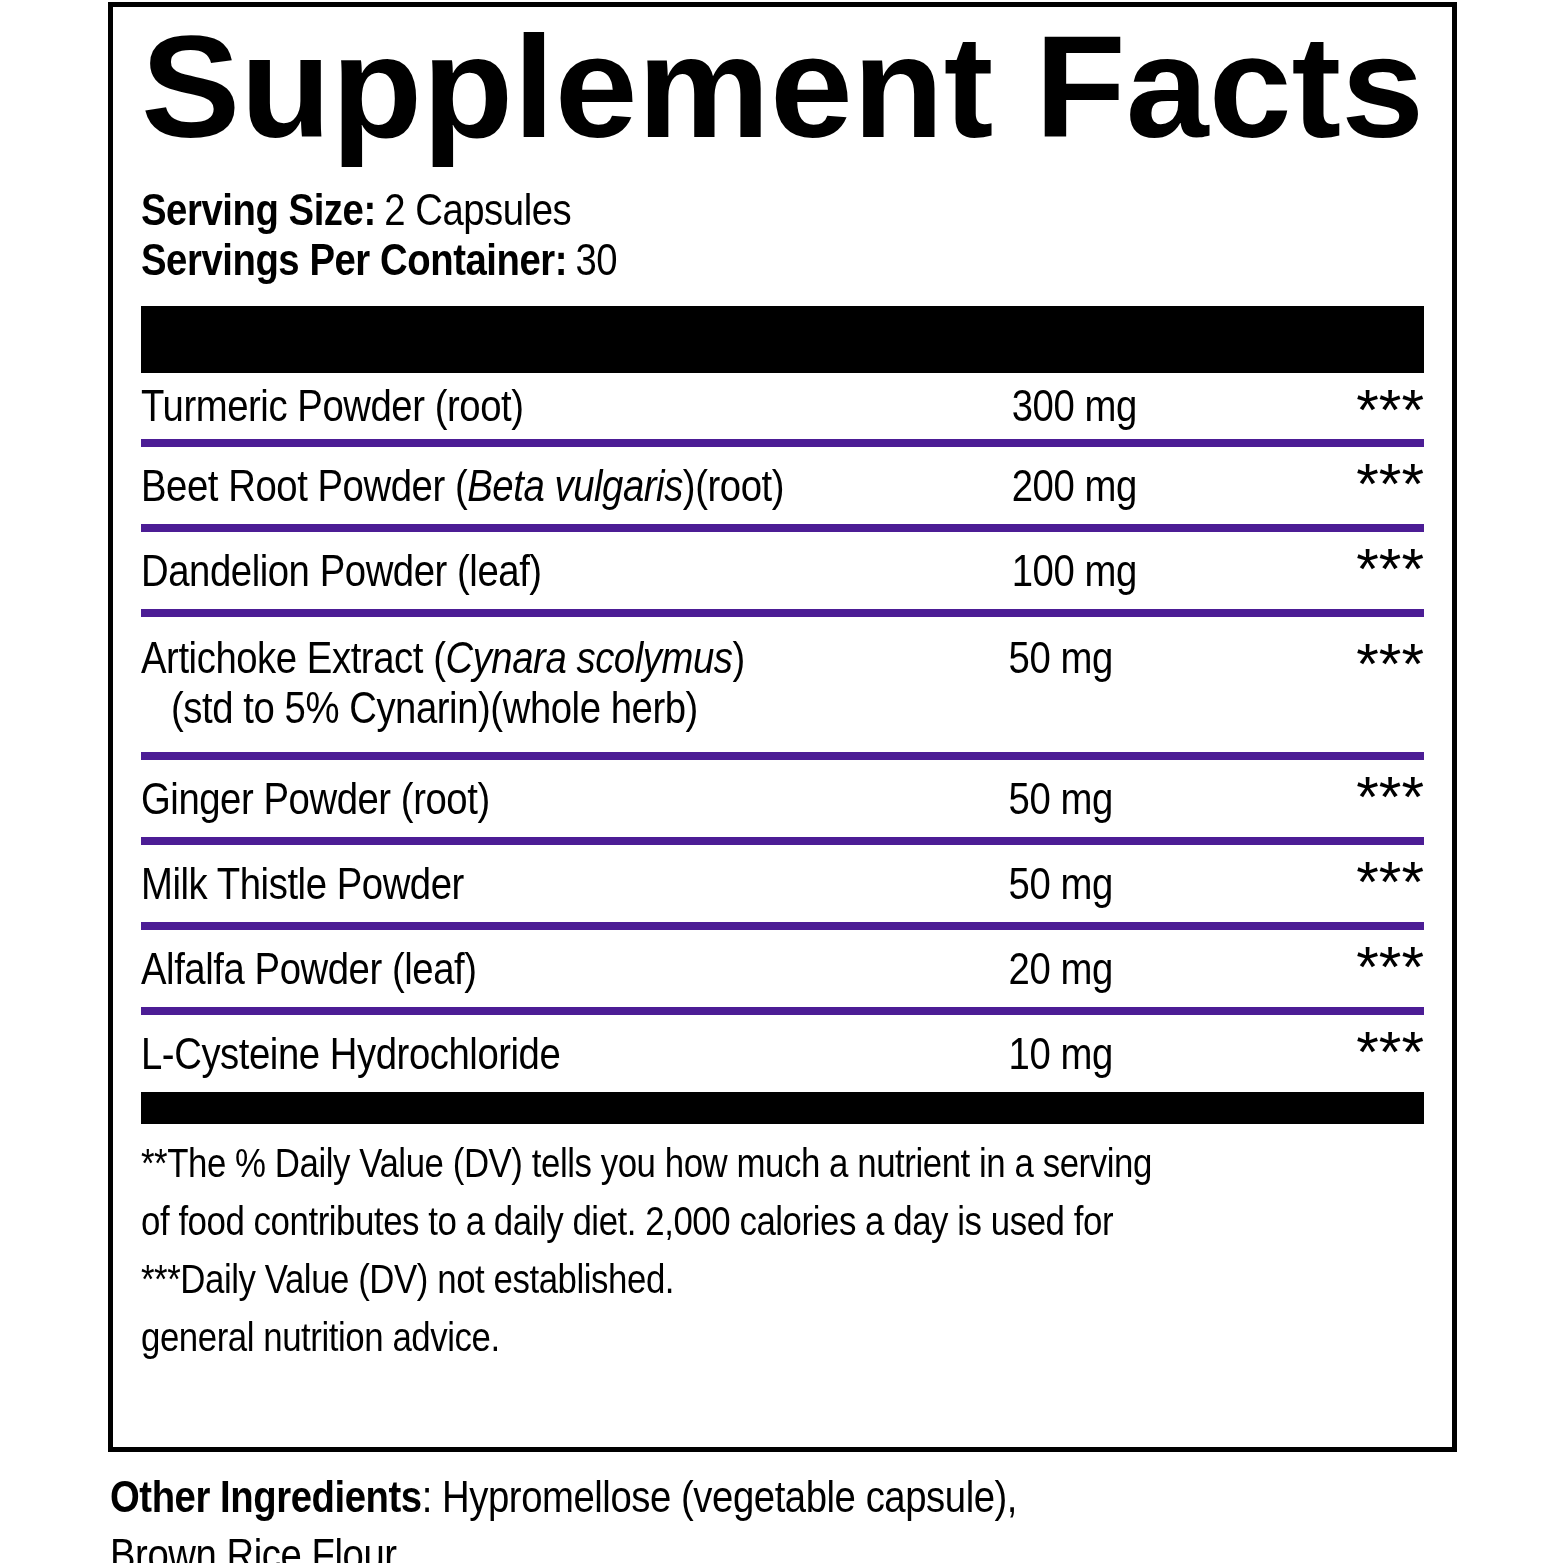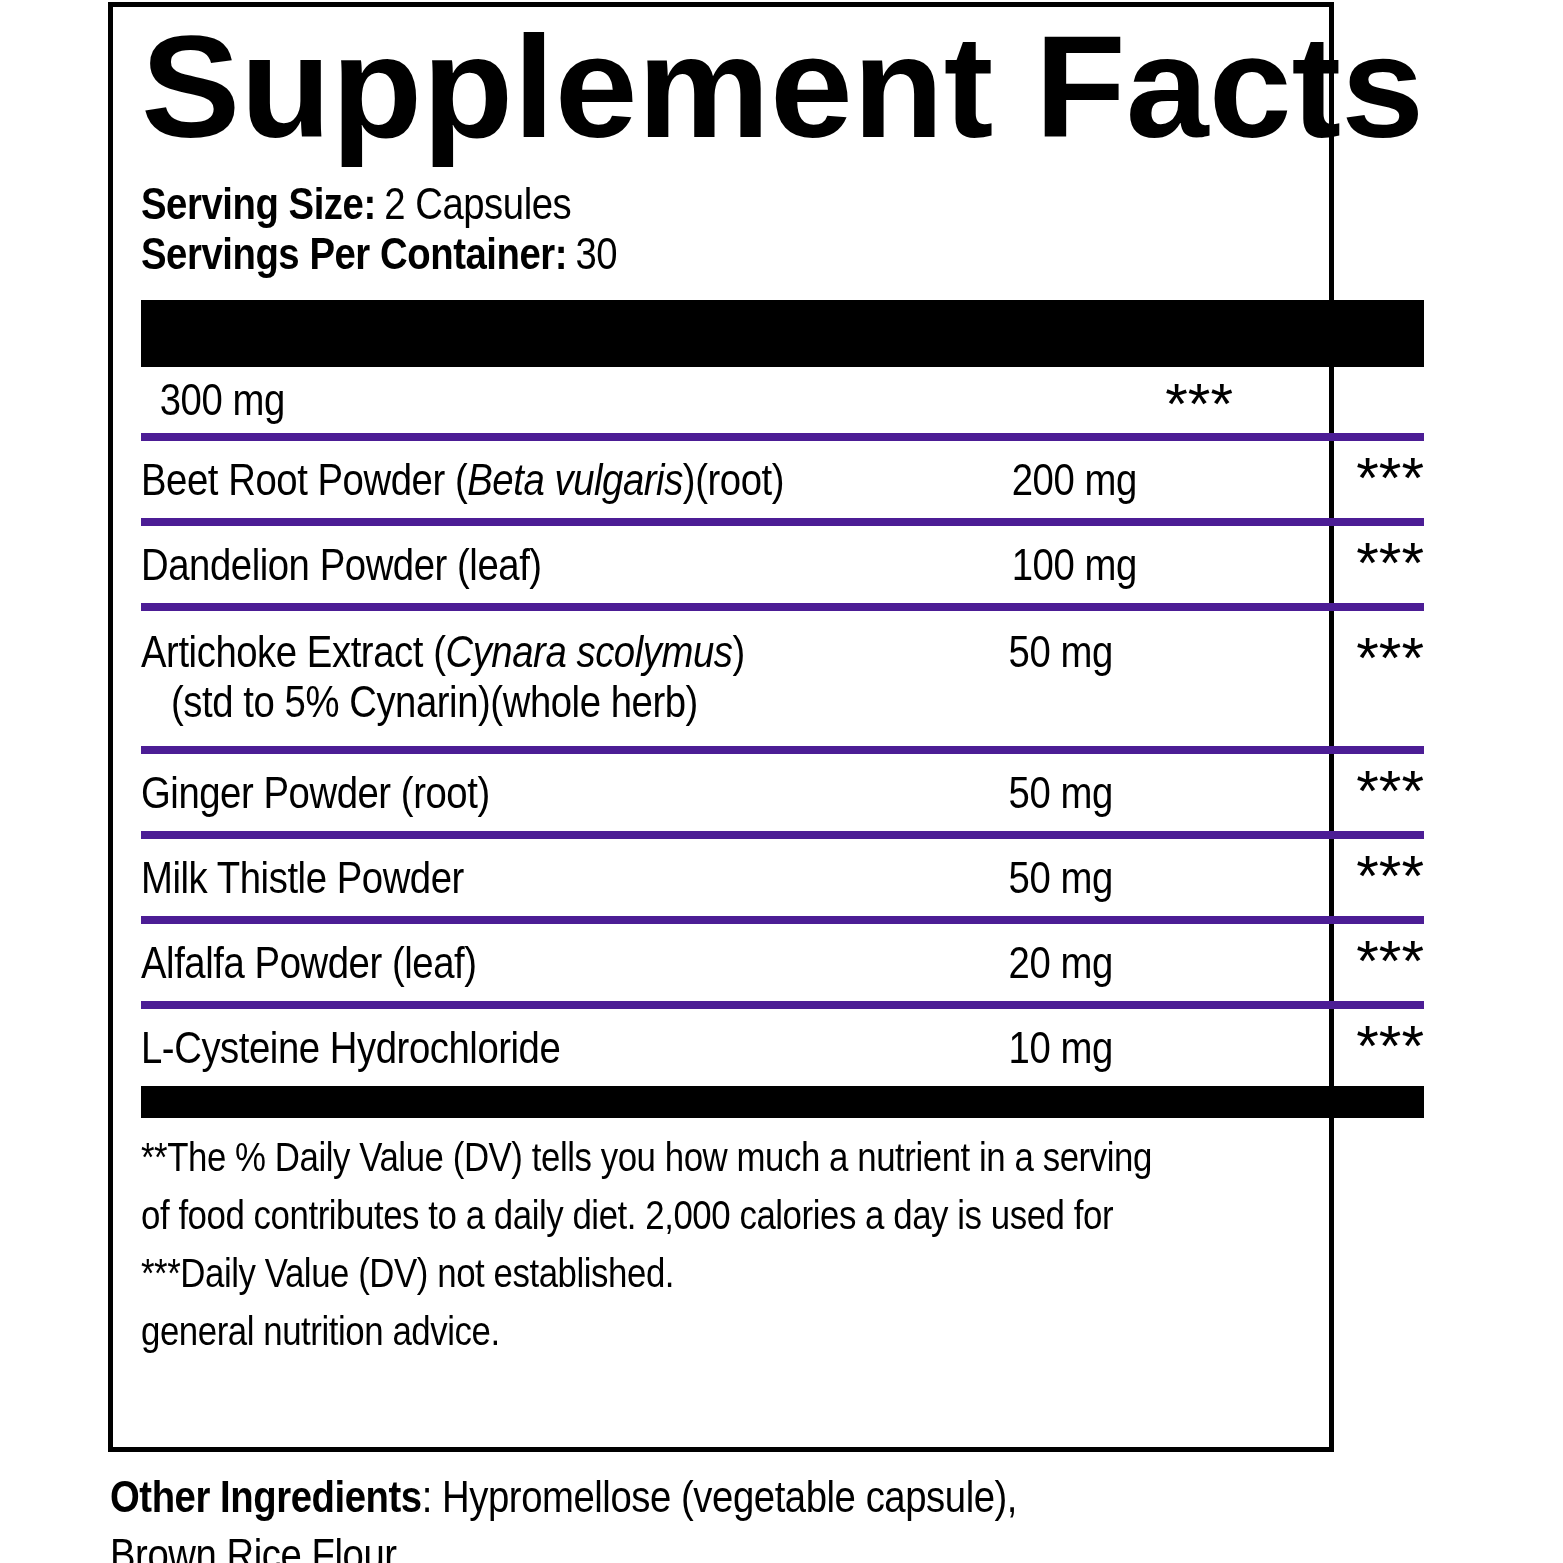--- a/index.html
+++ b/index.html
@@ -14,30 +14,30 @@
     color: #000;
     overflow: hidden;
   }
   
   .cx  { display: inline-block; transform: scaleX(0.87); transform-origin: 0 50%; white-space: nowrap; }
   .cxr { display: inline-block; transform: scaleX(0.87); transform-origin: 100% 50%; white-space: nowrap; }
 
   .facts-box {
     box-sizing: border-box;
     margin: 2px 0 0 108px;
-    width: 1226px;
+    width: 1349px;
     height: 1450px;
     border: 5px solid #000;
     padding: 14px 28px 0 28px;
     background: #fff;
   }
 
   .title-svg { display: block; }
 
-  .serving-block { margin-top: 8px; }
+  .serving-block { margin-top: 14px; }
   .serving-line {
     font-size: 44px;
     line-height: 1.13;
     letter-spacing: -0.5px;
   }
   .serving-line .lbl { font-weight: bold; }
   .serving-line .val { margin-left: 0.22em; }
 
   .bar { background: #000; width: 1283px; }
   .bar-top    { height: 34px; margin-top: 22px; }
@@ -115,20 +115,21 @@
       <div class="serving-line"><span class="cx"><span class="lbl">Serving Size:</span><span class="val">2 Capsules</span></span></div>
       <div class="serving-line"><span class="cx"><span class="lbl">Servings Per Container:</span><span class="val">30</span></span></div>
     </div>
 
     <div class="bar bar-top"></div>
 
 
     <div class="bar bar-mid"></div>
 
     <div class="cols row row-first">
+      <div><span class="cx"><span>Turmeric Powder (root)</span><span class="it"></span><span></span></span></div>
       <div class="cell-amount"><span class="cxr">300 mg</span></div>
       <div class="cell-dv"><span>***</span></div>
     </div>
 
     <div class="cols row">
       <div><span class="cx"><span>Beet Root Powder (</span><span class="it">Beta vulgaris</span><span>)(root)</span></span></div>
       <div class="cell-amount"><span class="cxr">200 mg</span></div>
       <div class="cell-dv"><span>***</span></div>
     </div>
 

